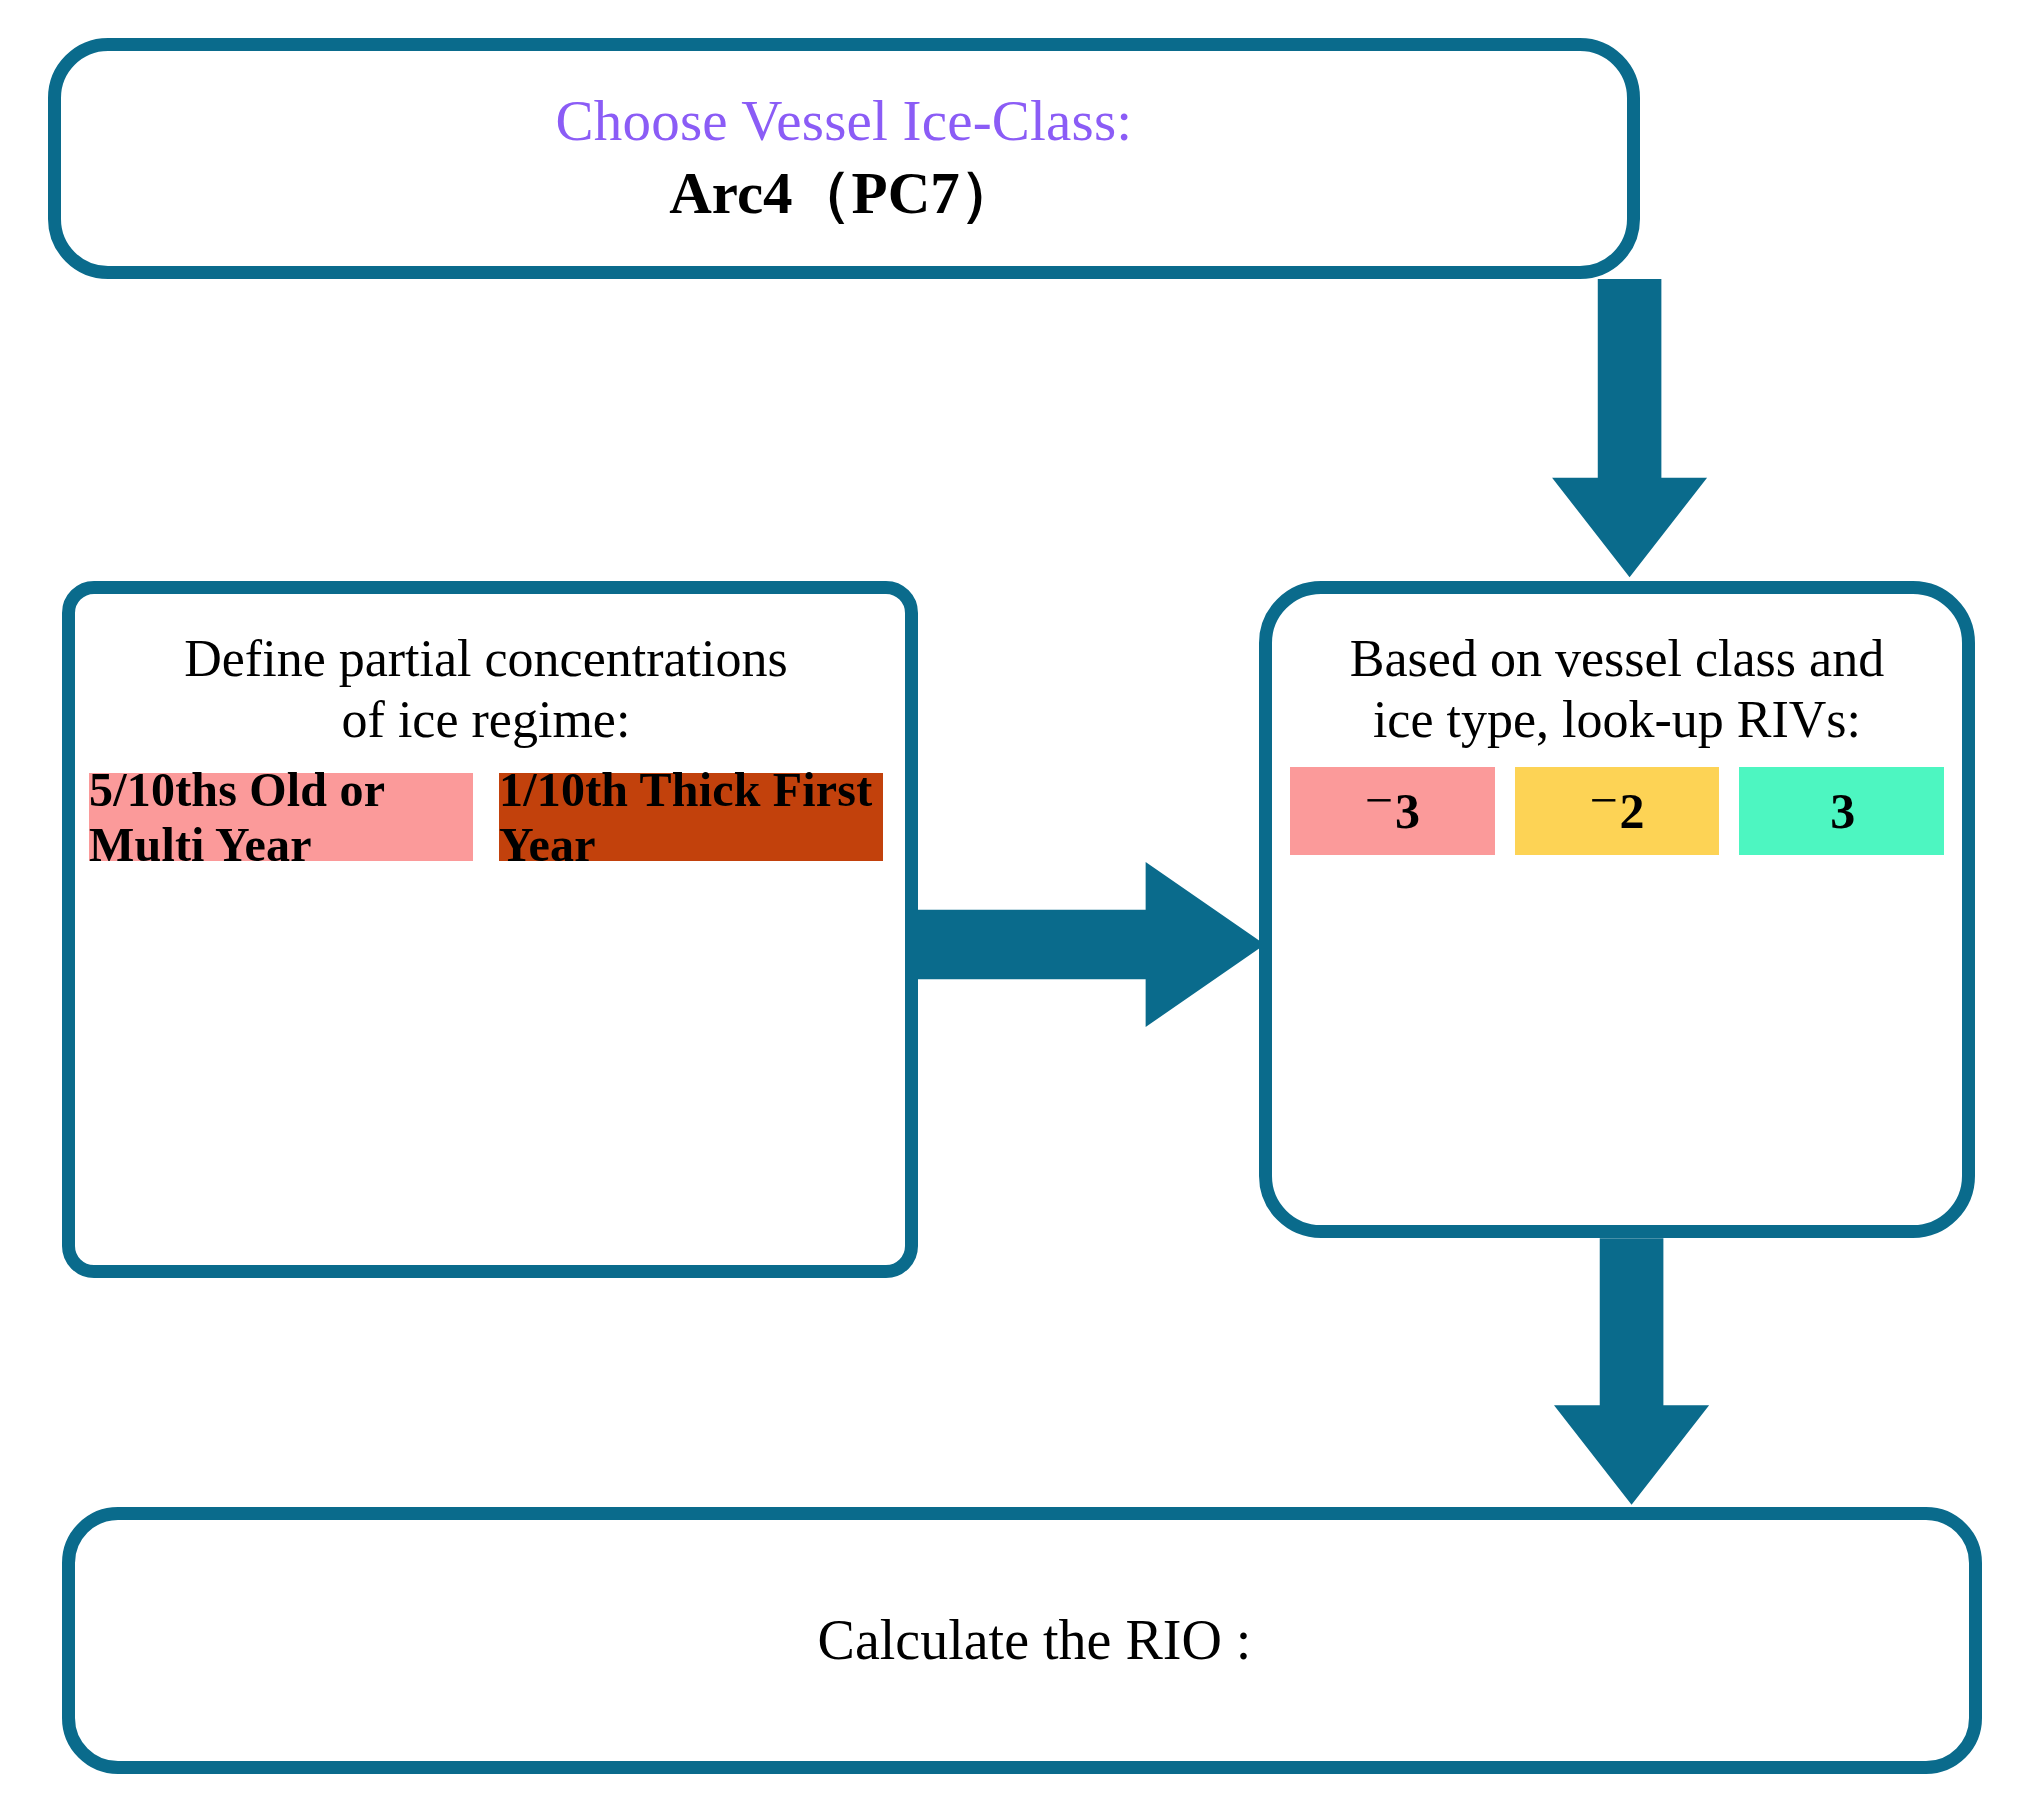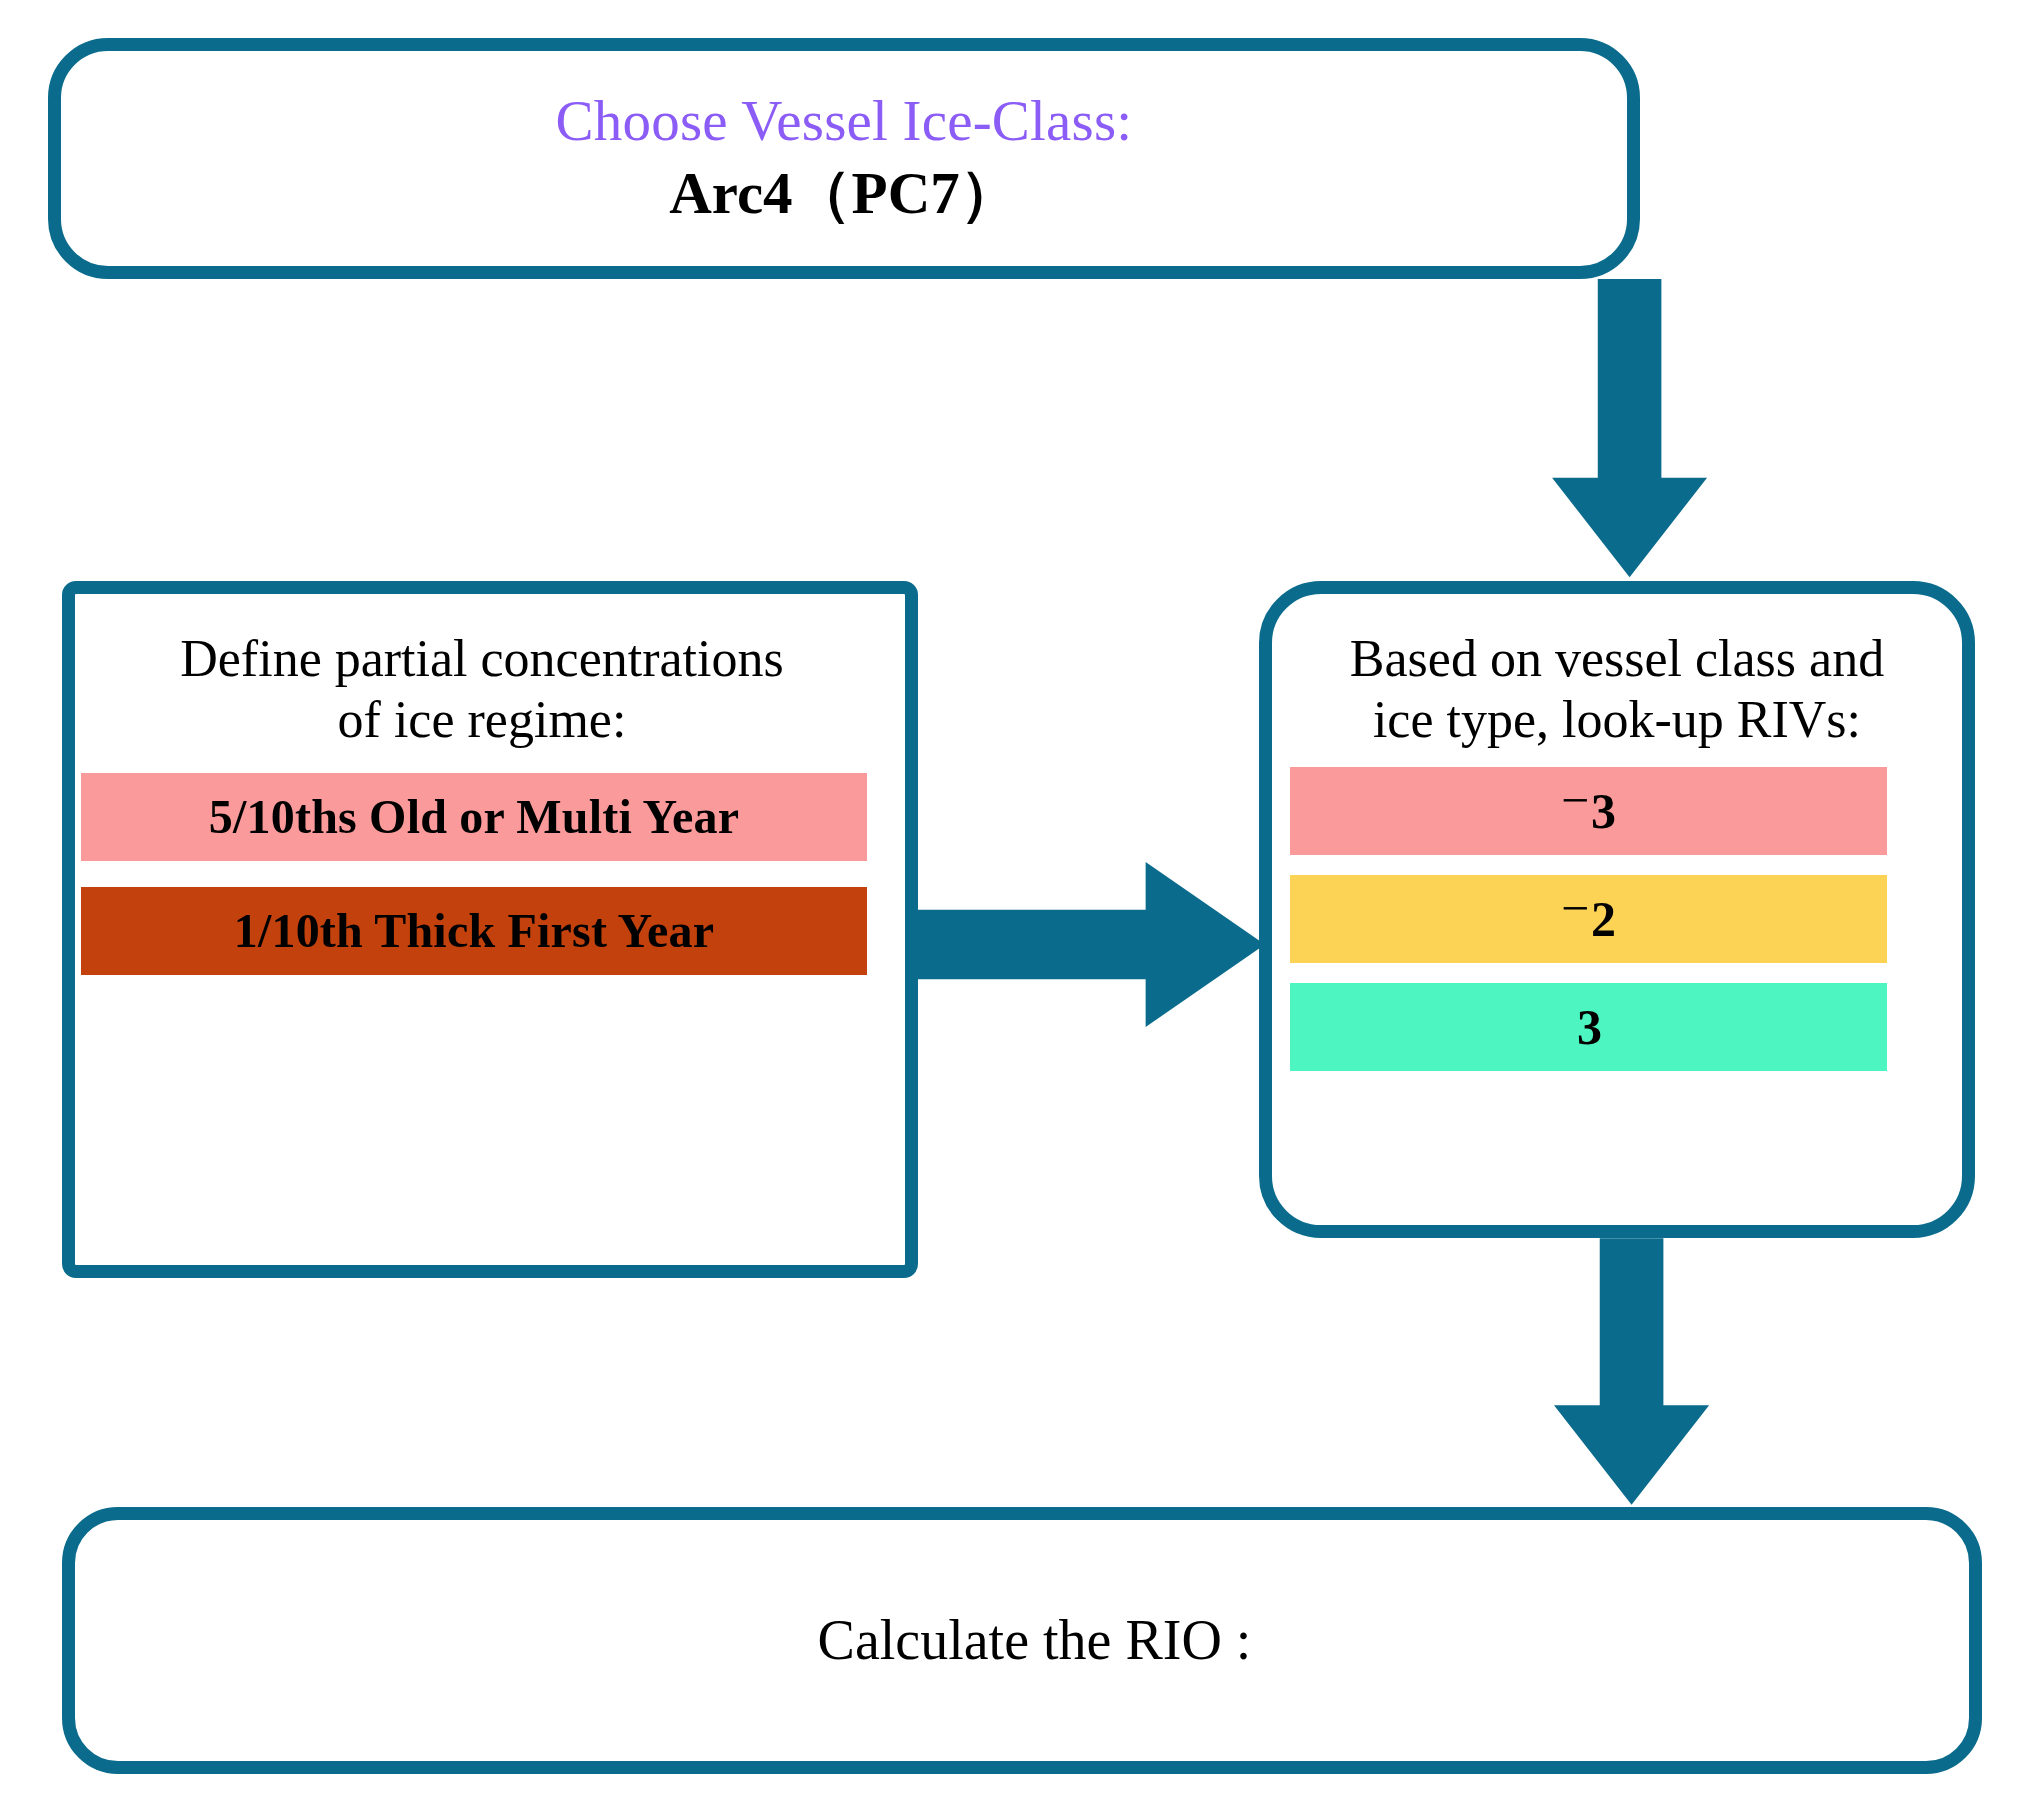--- a/index.html
+++ b/index.html
@@ -58,22 +58,22 @@
     text-align: center;
     margin-top: 8px;
   }
 
   
   #node-concentrations {
     left: 62px;
     top: 581px;
     width: 856px;
     height: 697px;
-    padding: 34px 22px 26px 6px;
-    border-radius: 14px;
+    padding: 34px 22px 26px 14px;
+    border-radius: 32px;
   }
   
   #node-rivs {
     left: 1259px;
     top: 581px;
     width: 716px;
     height: 657px;
     padding: 34px 18px 26px 18px;
     border-radius: 62px;
   }
@@ -84,21 +84,22 @@
     text-align: center;
     color: #000;
     margin-bottom: 22px;
     white-space: pre-line;
   }
   #node-rivs .node-caption { margin-bottom: 16px; }
 
   .bar-stack {
     width: 100%;
     display: flex;
-    flex-direction: column;
+    flex-direction: row;
+    align-items: center;
     gap: 26px;
   }
   #node-rivs .bar-stack { gap: 20px; }
 
   .bar {
     box-sizing: border-box;
     display: flex;
     align-items: center;
     justify-content: center;
     font-weight: bold;

